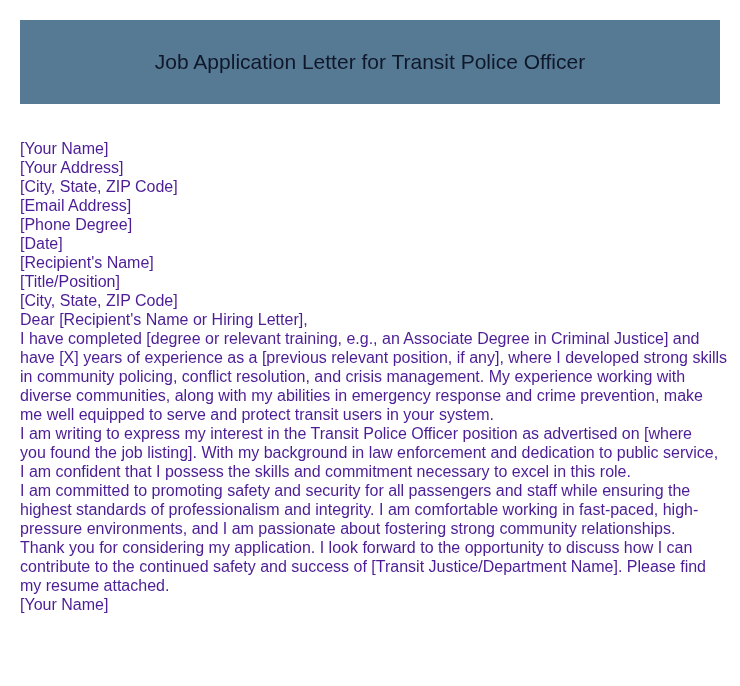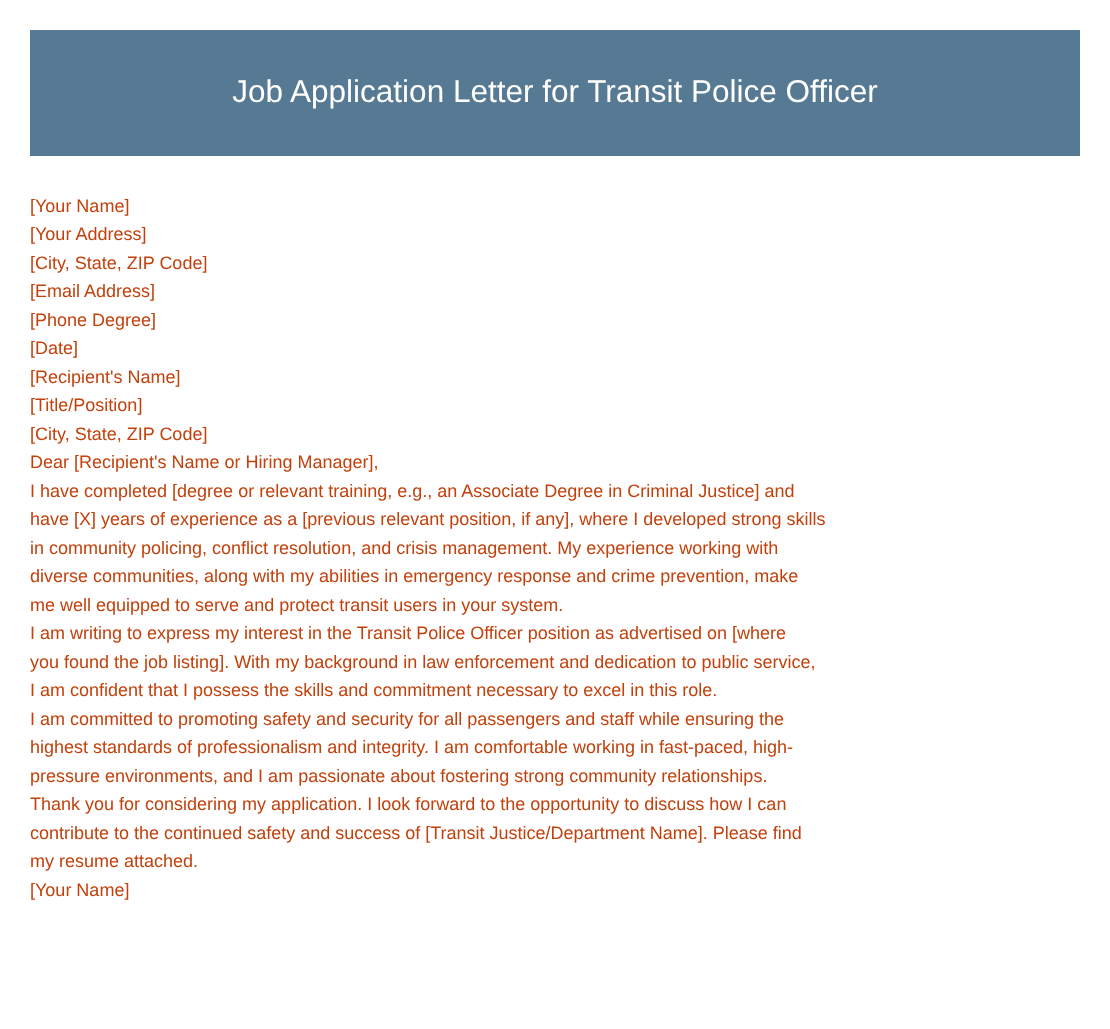--- a/index.html
+++ b/index.html
@@ -20,32 +20,32 @@
       top: 20px;
       width: 700px;
       height: 84px;
       background: #577a94;
       display: flex;
       align-items: center;
       justify-content: center;
     }
     .header h1 {
       margin: 0;
-      color: #ffffff;
+      color: #0f172a;
       font-weight: normal;
       font-size: 21px;
       letter-spacing: 0px;
     }
     .letter {
       position: absolute;
       left: 20px;
-      top: 128px;
+      top: 139px;
       width: 705px;
-      color: #c2410c;
-      font-size: 12px;
+      color: #4c1d95;
+      font-size: 16px;
       line-height: 19px;
     }
     .letter .line {
       display: block;
       white-space: nowrap;
     }
     .letter p {
       margin: 0;
     }
   </style>
@@ -63,21 +63,21 @@
     <span class="line">[City, State, ZIP Code]</span>
     <span class="line">[Email Address]</span>
     <span class="line">[Phone Degree]</span>
     <span class="line">[Date]</span>
   </div>
   <div>
     <span class="line">[Recipient's Name]</span>
     <span class="line">[Title/Position]</span>
     <span class="line">[City, State, ZIP Code]</span>
   </div>
-  <span class="line">Dear [Recipient's Name or Hiring Manager],</span>
+  <span class="line">Dear [Recipient's Name or Hiring Letter],</span>
 
   <p>
     <span class="line">I have completed [degree or relevant training, e.g., an Associate Degree in Criminal Justice] and</span>
     <span class="line">have [X] years of experience as a [previous relevant position, if any], where I developed strong skills</span>
     <span class="line">in community policing, conflict resolution, and crisis management. My experience working with</span>
     <span class="line">diverse communities, along with my abilities in emergency response and crime prevention, make</span>
     <span class="line">me well equipped to serve and protect transit users in your system.</span>
   </p>
   <p>
     <span class="line">I am writing to express my interest in the Transit Police Officer position as advertised on [where</span>

